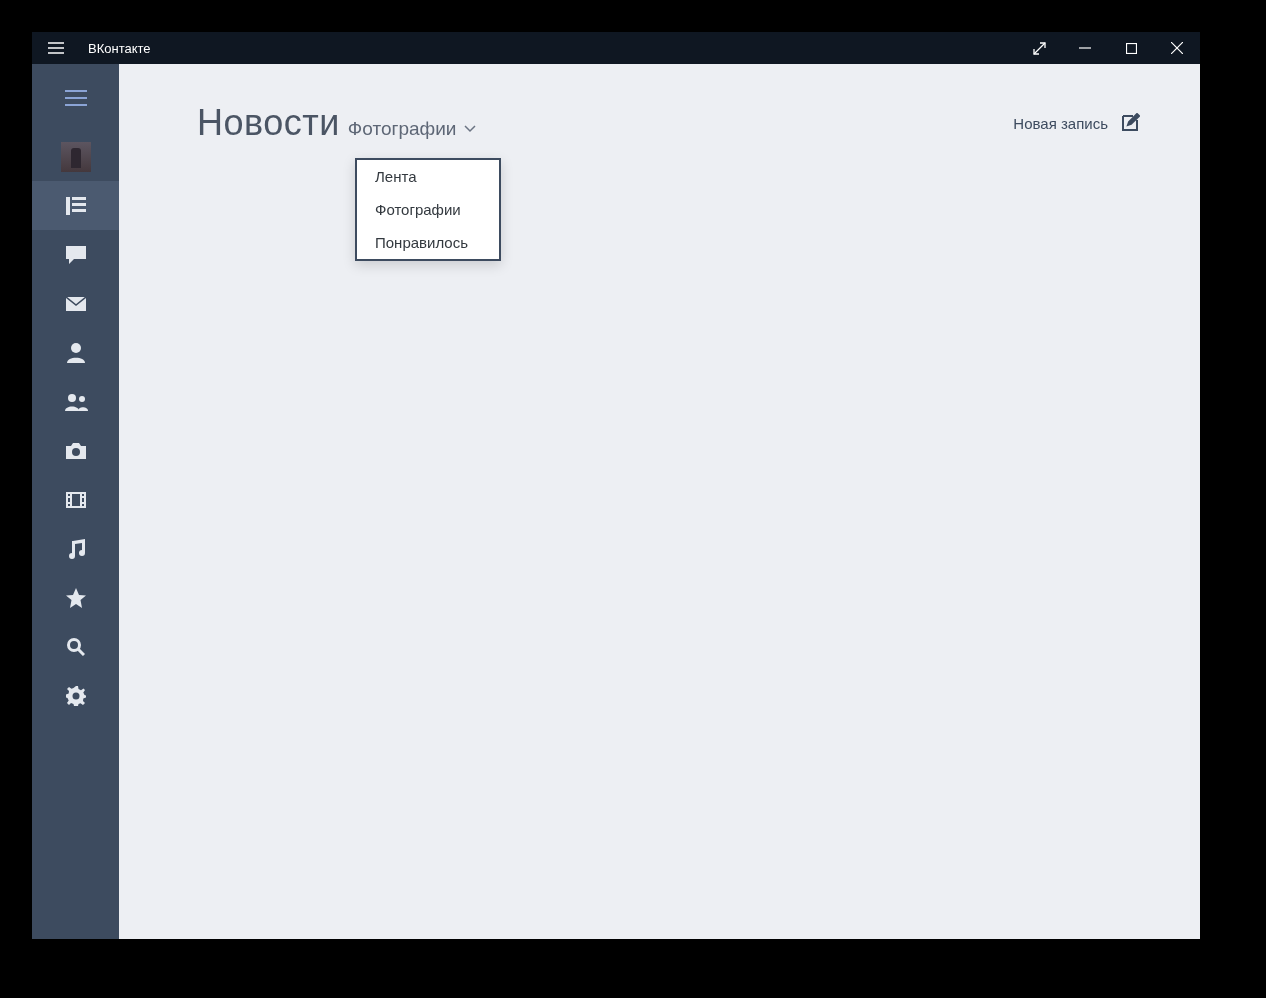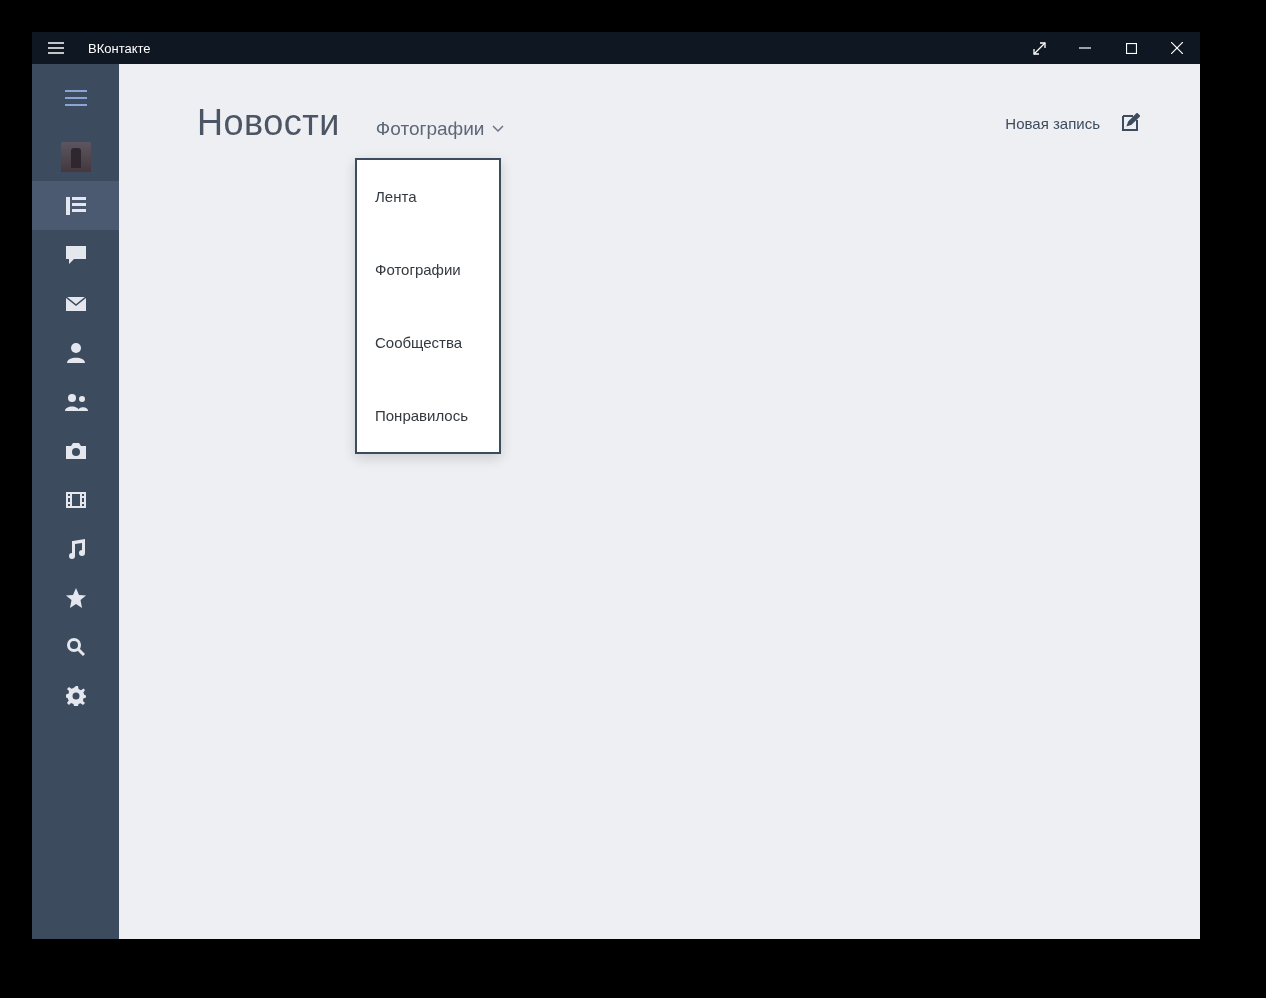--- a/index.html
+++ b/index.html
@@ -105,61 +105,61 @@
   }
   .header-row {
     display: flex;
     align-items: center;
     justify-content: space-between;
     position: relative;
   }
   .header-left {
     display: flex;
     align-items: baseline;
-    gap: 36px;
+    gap: 8px;
   }
   .page-title {
     font-size: 36px;
     font-weight: 300;
     color: #4b5564;
     letter-spacing: 0.5px;
   }
   .filter-label {
     font-size: 19px;
     color: #5e6776;
     display: flex;
     align-items: center;
     gap: 8px;
     cursor: pointer;
   }
   .header-right {
     display: flex;
     align-items: center;
-    gap: 20px;
+    gap: 12px;
     color: #3d4b5f;
     font-size: 15px;
     cursor: pointer;
   }
   .empty-text {
     margin-top: 26px;
     font-size: 21px;
     color: #aeb4bd;
     font-weight: 300;
   }
   .dropdown {
     position: absolute;
     left: 236px;
     top: 94px;
     width: 146px;
     background: #fff;
     border: 2px solid #3d4b5f;
     box-shadow: 0 4px 12px rgba(0,0,0,0.15);
   }
   .dropdown-item {
-    padding: 28px 18px;
+    padding: 8px 18px;
     font-size: 15px;
     color: #33393f;
     cursor: pointer;
   }
   .side-item svg, .titlebar-hamburger svg { display:block; }
 </style>
 </head>
 <body>
 
 <div class="window">
@@ -301,18 +301,17 @@
             <path d="M3 3 H13 M3 3 V17 H17 V7"></path>
             <path d="M17 1 L19 3 L11 11 L8 12 L9 9 Z" fill="#3d4b5f"></path>
           </svg>
         </div>
       </div>
 
 
       <div class="dropdown">
         <div class="dropdown-item">Лента</div>
         <div class="dropdown-item">Фотографии</div>
-        <div class="dropdown-item">Сообщества</div>
         <div class="dropdown-item">Понравилось</div>
       </div>
     </div>
   </div>
 </div>
 
 </body></html>

